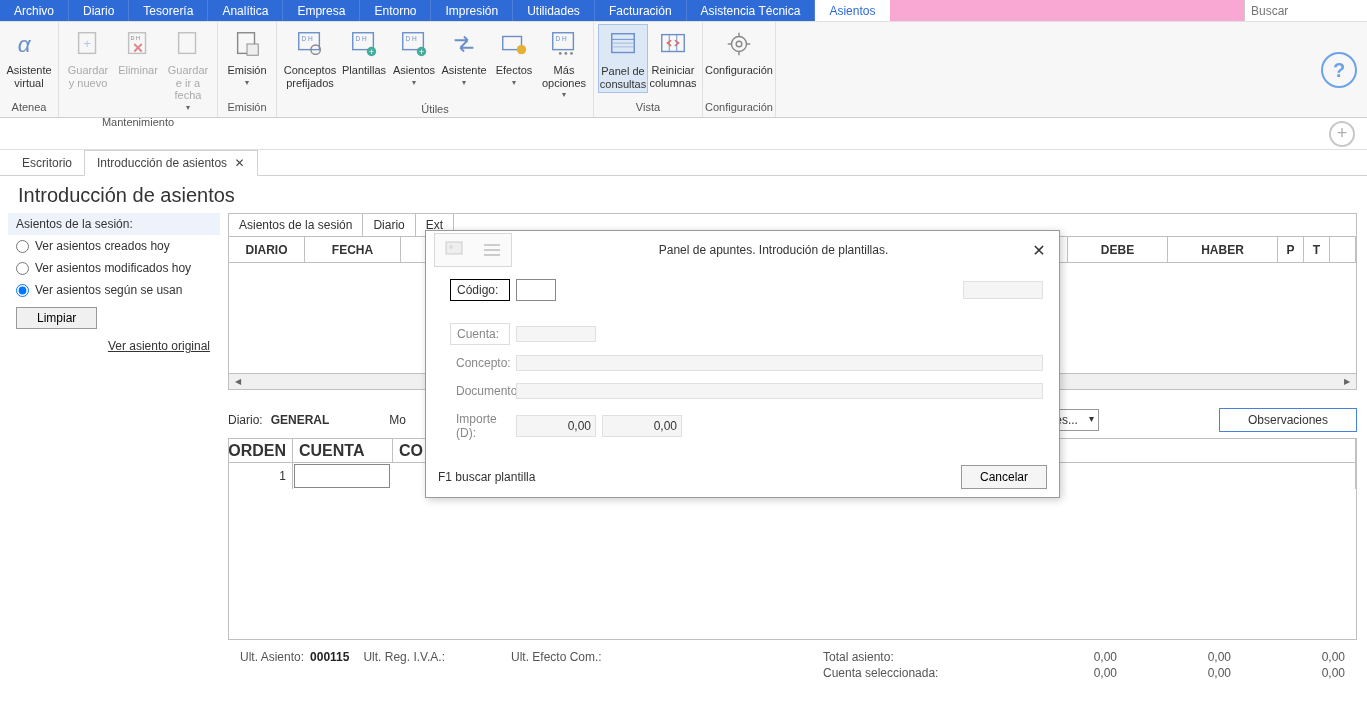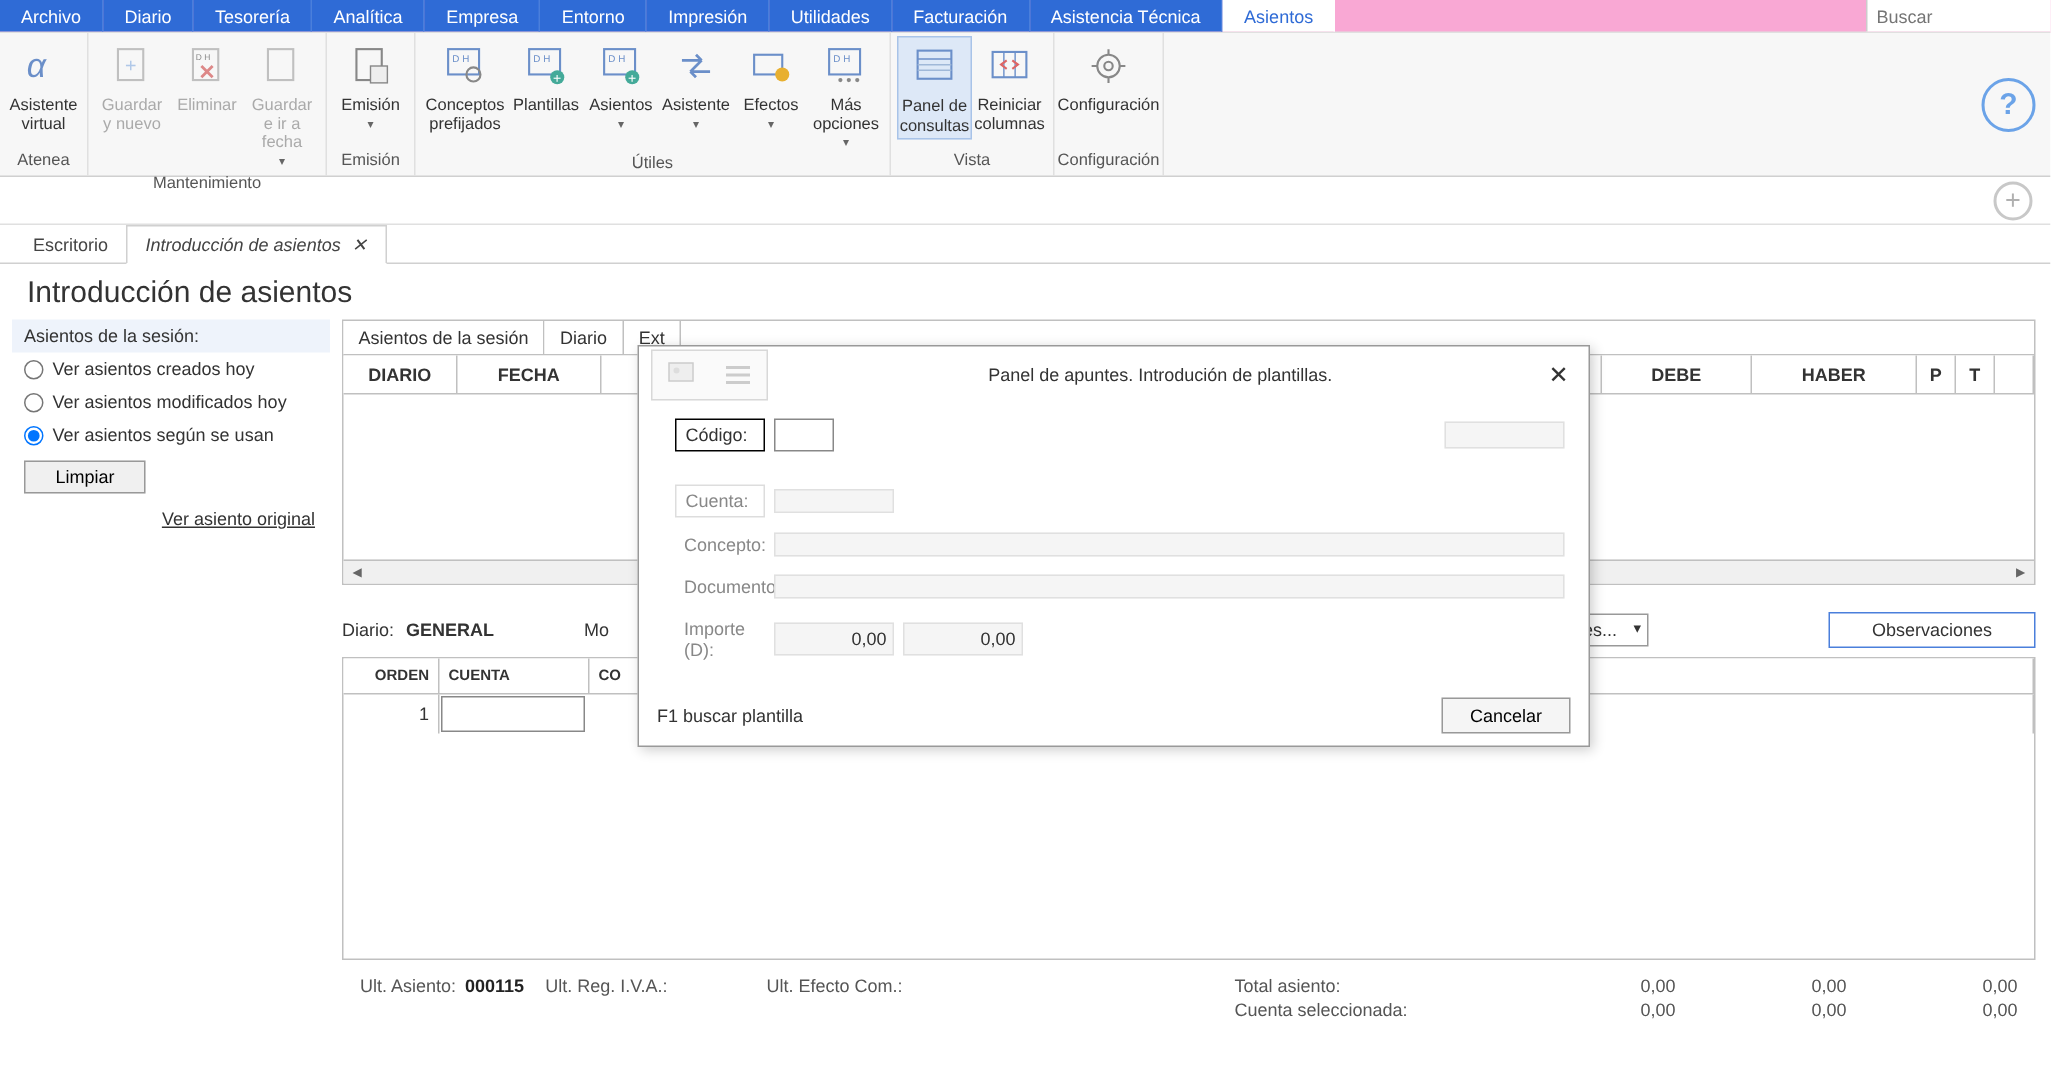--- a/index.html
+++ b/index.html
@@ -26,21 +26,21 @@
 .ribbon-dd { font-size: 8px; margin-top: 1px; color: #666; }
 .help-btn { position: absolute; right: 10px; top: 30px; width: 36px; height: 36px; border: 2px solid #6ba3e8; border-radius: 50%; display: flex; align-items: center; justify-content: center; color: #6ba3e8; font-size: 20px; font-weight: bold; cursor: pointer; }
 
 
 .add-row { height: 32px; border-bottom: 1px solid #e0e0e0; display: flex; align-items: center; justify-content: flex-end; padding-right: 12px; }
 .add-circle { width: 26px; height: 26px; border: 2px solid #c8c8c8; border-radius: 50%; display: flex; align-items: center; justify-content: center; color: #b0b0b0; font-size: 18px; cursor: pointer; }
 
 
 .tabrow { height: 26px; display: flex; align-items: flex-end; padding-left: 10px; border-bottom: 1px solid #d0d0d0; }
 .tab { padding: 5px 12px; font-size: 12px; color: #444; cursor: pointer; }
-.tab.active { border: 1px solid #d0d0d0; border-bottom: 1px solid #fff; background: #fff; position: relative; top: 1px; font-style: italic; }
+.tab.active { border: 1px solid #d0d0d0; border-bottom: 1px solid #fff; background: #fff; position: relative; top: 1px; }
 
 
 .page-title { font-size: 20px; color: #333; padding: 8px 18px 6px 18px; font-weight: 400; }
 
 
 .main { display: flex; padding: 0 0 0 8px; }
 
 
 .left-panel { width: 212px; flex-shrink: 0; }
 .left-title { background: #eef3fb; padding: 4px 8px; font-size: 12px; color: #333; }
@@ -66,21 +66,21 @@
 .diario-bar { display: flex; align-items: center; margin-top: 18px; font-size: 12px; }
 .diario-bar .lbl { margin-right: 8px; }
 .diario-bar .val { font-weight: 600; margin-right: 60px; }
 .obs-btn { margin-left: auto; padding: 4px 28px; border: 1px solid #4a7fdb; background: #fff; color: #333; font-size: 12px; cursor: pointer; }
 .moneda-dd { border: 1px solid #999; padding: 3px 20px 3px 6px; font-size: 12px; background: #fff; cursor: pointer; margin-left: 6px; position: relative; }
 .moneda-dd::after { content: "▾"; position: absolute; right: 4px; font-size: 10px; color: #333; }
 
 
 .entry-grid { border: 1px solid #c0c0c0; margin-top: 6px; }
 .entry-head { display: flex; height: 24px; border-bottom: 1px solid #c0c0c0; background: #fff; }
-.entry-head .eh { border-right: 1px solid #c0c0c0; display: flex; align-items: center; padding: 0 6px; font-size: 10px; font-weight: 600; }
+.entry-head .eh { border-right: 1px solid #c0c0c0; display: flex; align-items: center; padding: 0 6px; font-size: 16px; font-weight: 600; }
 .entry-row { display: flex; height: 26px; }
 .entry-row .ec { border-right: 1px solid #c0c0c0; display: flex; align-items: center; padding: 0 6px; font-size: 12px; }
 .entry-row .ec.num { justify-content: flex-end; }
 .entry-row .ec.outlined { border: 1px solid #888; margin: 1px; }
 .entry-body-rest { height: 150px; }
 
 
 .footer-stats { display: flex; padding: 10px 12px 0 12px; font-size: 12px; color: #555; align-items: flex-start; }
 .footer-left { display: flex; gap: 6px; align-items: center; }
 .footer-left .code { font-weight: 600; color: #222; }

